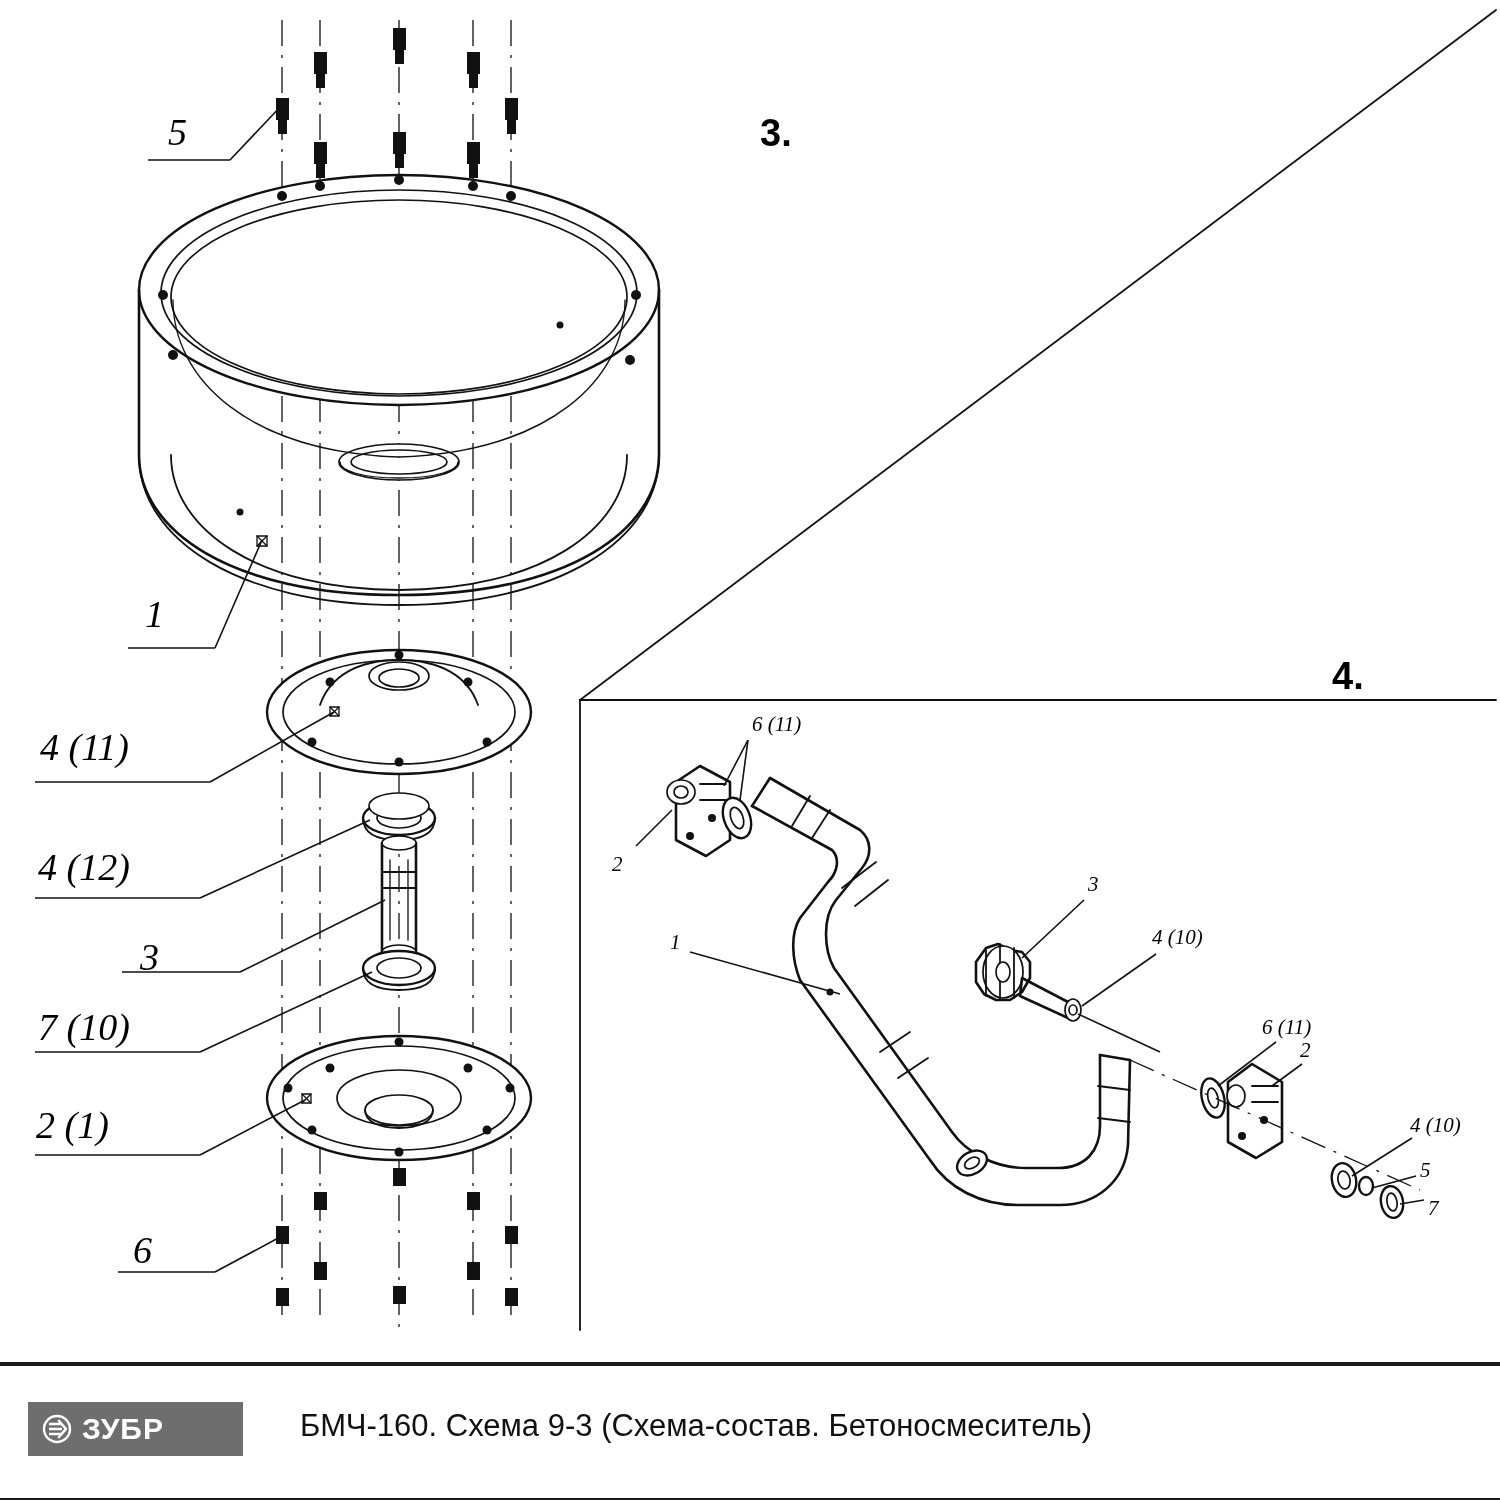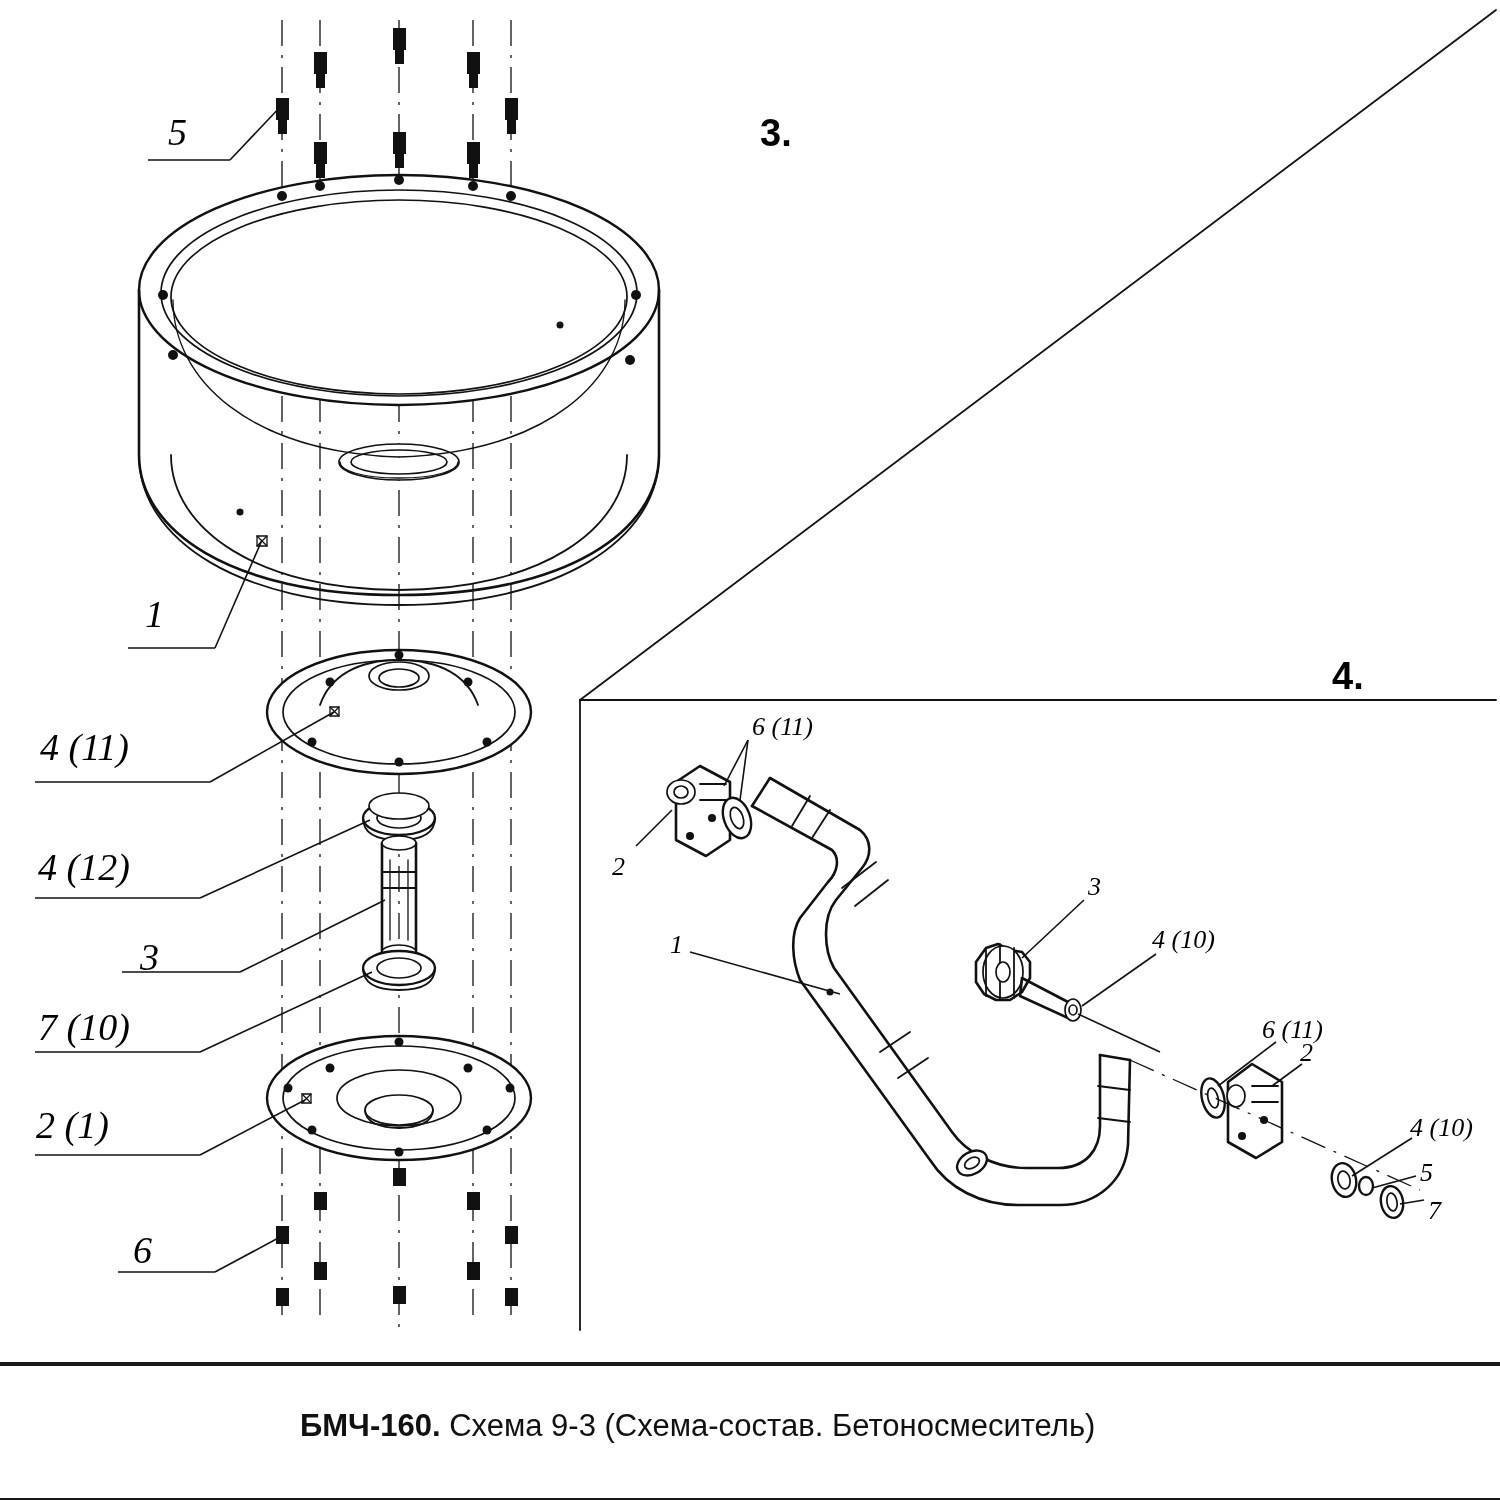--- a/index.html
+++ b/index.html
@@ -28,21 +28,21 @@
     height: 1500px;
   }
   .lbl {
     position: absolute;
     font-style: italic;
     font-family: "Liberation Serif", serif;
     color: #000;
     white-space: nowrap;
   }
   .lbl-big { font-size: 38px; }
-  .lbl-mid { font-size: 26px; }
+  .lbl-mid { font-size: 21px; }
   .sec-num {
     position: absolute;
     font-family: "Liberation Sans", sans-serif;
     font-weight: bold;
     font-size: 38px;
     color: #000;
     font-style: normal;
   }
   
   #footer {
@@ -92,21 +92,21 @@
   }
   #caption {
     position: absolute;
     left: 300px;
     top: 46px;
     font-size: 31px;
     color: #111;
     font-family: "Liberation Sans", sans-serif;
   }
   #caption .model {
-    font-weight: bold;
+    font-weight: normal;
     margin-top: 43px;
   }
   #caption .desc {
     font-weight: normal;
   }
 </style>
 </head>
 <body>
 
 <div id="sheet">
@@ -428,20 +428,30 @@
   <div class="lbl lbl-mid" style="left:1088px; top:872px;">3</div>
   <div class="lbl lbl-mid" style="left:1152px; top:925px;">4 (10)</div>
   <div class="lbl lbl-mid" style="left:1262px; top:1015px;">6 (11)</div>
   <div class="lbl lbl-mid" style="left:1300px; top:1038px;">2</div>
   <div class="lbl lbl-mid" style="left:1410px; top:1113px;">4 (10)</div>
   <div class="lbl lbl-mid" style="left:1420px; top:1158px;">5</div>
   <div class="lbl lbl-mid" style="left:1428px; top:1196px;">7</div>
 
   <div id="footer">
     <div id="footer-rule-top"></div>
+    <div id="logo">
+      <span class="mark">
+        <svg width="30" height="30" viewBox="0 0 30 30">
+          <circle cx="15" cy="15" r="13" fill="none" stroke="#ffffff" stroke-width="2.4"></circle>
+          <path d="M7 10 L20 10 M7 15 L20 15 M7 20 L20 20" stroke="#ffffff" stroke-width="2.4" fill="none"></path>
+          <path d="M17 7 L24 15 L17 23" stroke="#ffffff" stroke-width="2.6" fill="none" stroke-linejoin="round" stroke-linecap="round"></path>
+        </svg>
+      </span>
+      <span class="brand">ЗУБР</span>
+    </div>
     <div id="caption">
       <span class="model">БМЧ-160.</span>
       <span class="desc">Схема 9-3 (Схема-состав. Бетоносмеситель)</span>
     </div>
     <div id="footer-rule-bot"></div>
   </div>
 
 </div>
 
 </body></html>

